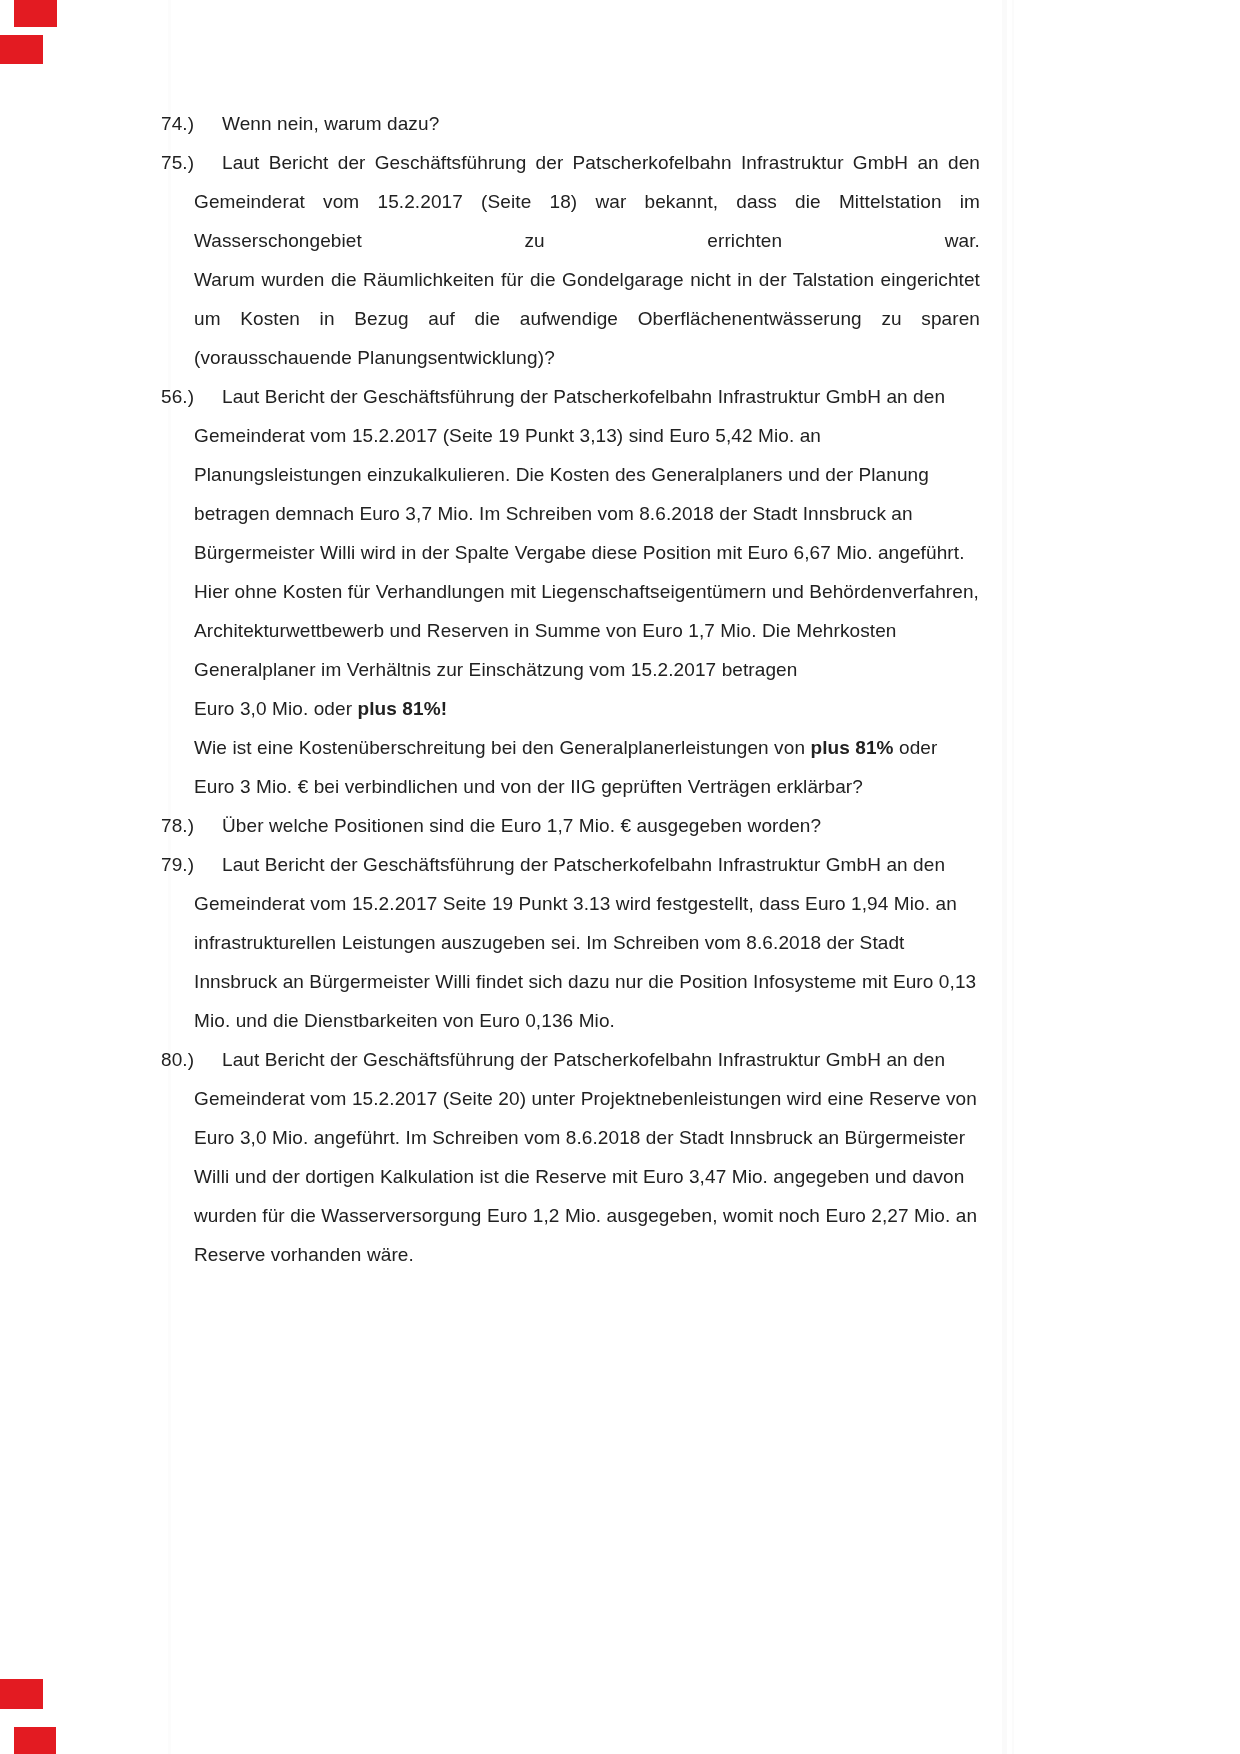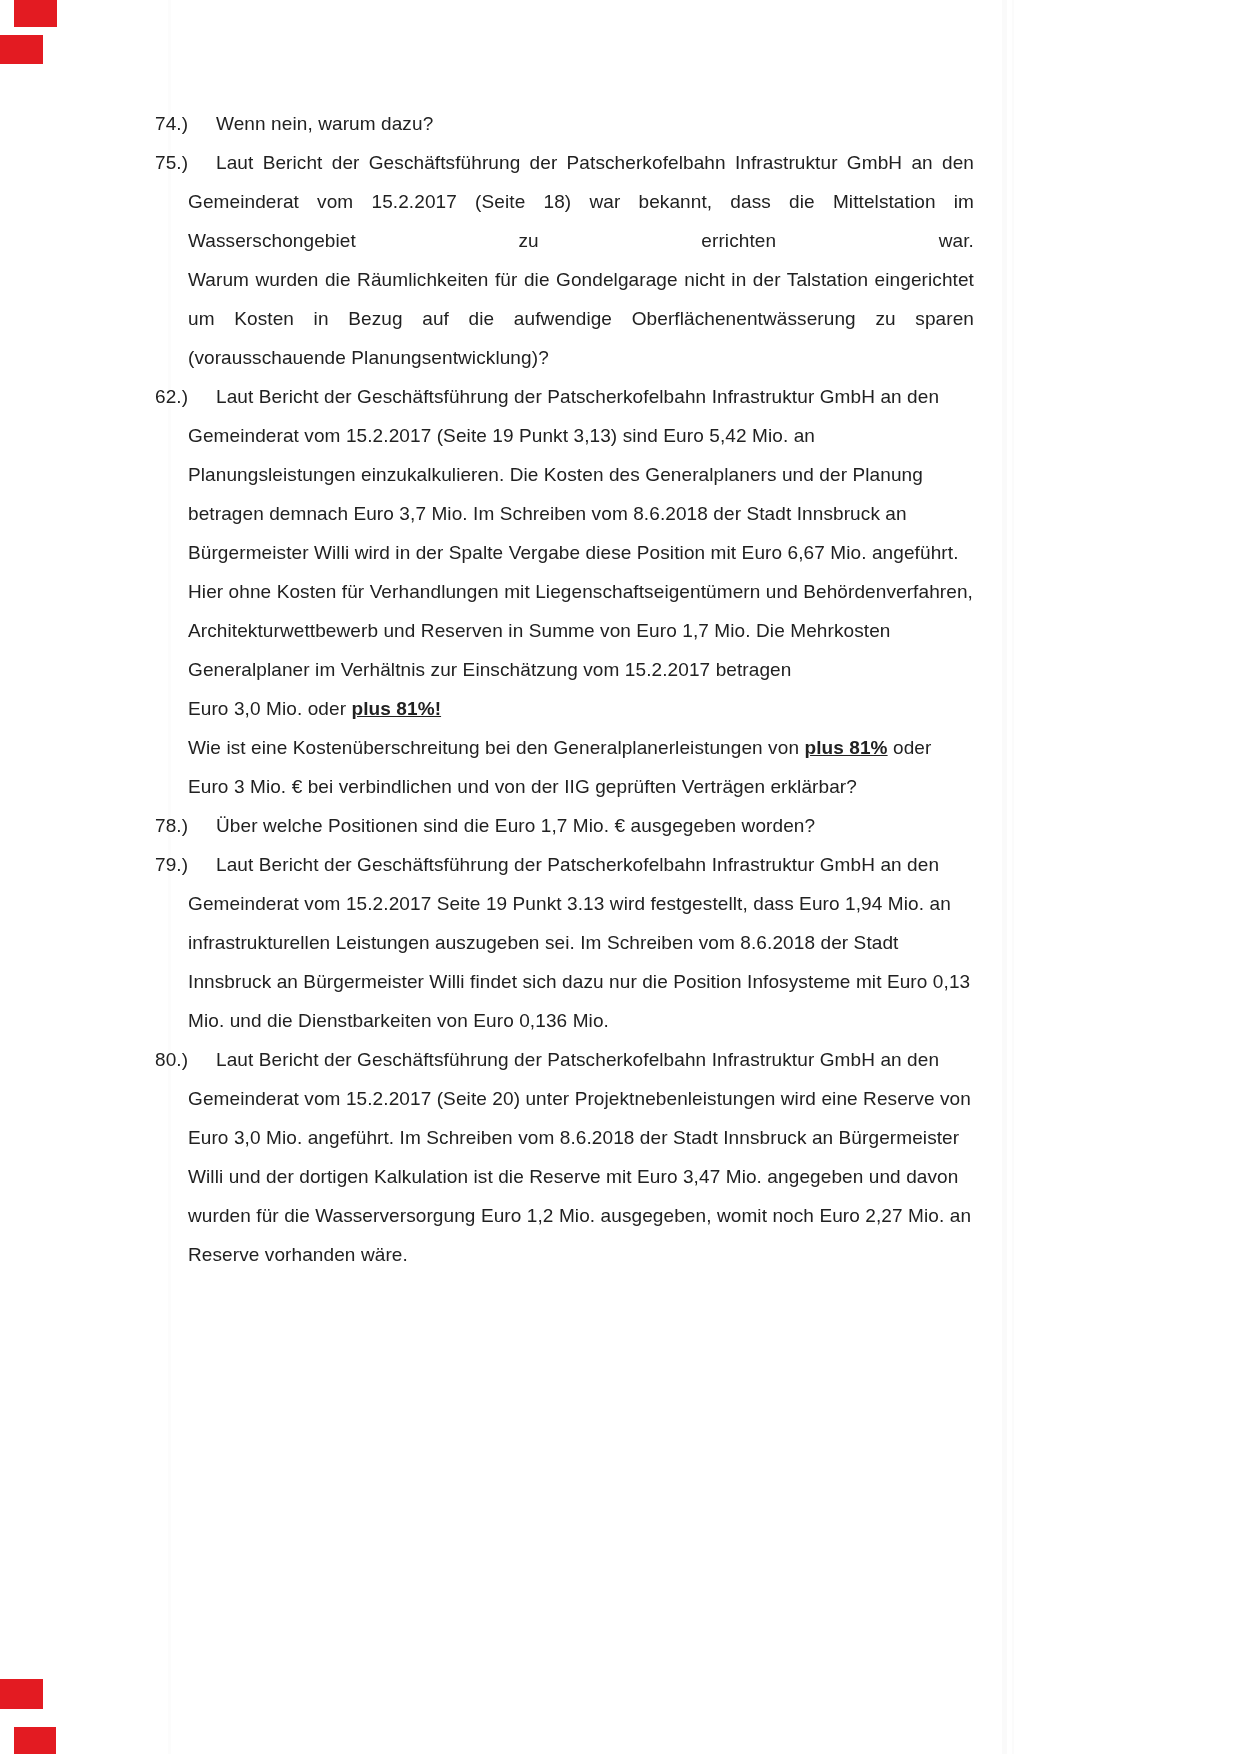--- a/index.html
+++ b/index.html
@@ -33,21 +33,21 @@
     background: #e31b22;
   }
   #mark-top-1    { left: 14px; top: 0;      width: 43px; height: 27px; }
   #mark-top-2    { left: 0;    top: 35px;   width: 43px; height: 29px; }
   #mark-bottom-1 { left: 0;    top: 1679px; width: 43px; height: 30px; }
   #mark-bottom-2 { left: 14px; top: 1727px; width: 42px; height: 27px; }
 
   .content {
     position: absolute;
     top: 104px;
-    left: 188px;
+    left: 194px;
     width: 786px;
     font-size: 19px;
     line-height: 39px;
     letter-spacing: 0.1px;
   }
   .item {
     position: relative;
   }
   .num {
     position: absolute;
@@ -62,21 +62,20 @@
     text-indent: 28px;
   }
   .paras p.justify {
     text-align: justify;
   }
   .paras p.spread-last {
     text-align-last: justify;
   }
   .bold {
     font-weight: bold;
-    text-decoration: underline;
   }
 </style>
 </head>
 <body>
 
 <div class="streak" id="streak-1"></div>
 <div class="streak" id="streak-2"></div>
 <div class="streak" id="streak-3"></div>
 
 <div class="mark" id="mark-top-1" style="background: rgb(227, 27, 34);"></div>
@@ -95,21 +94,21 @@
   <div class="item">
     <span class="num">75.)</span>
     <div class="paras">
         <p class="justify first spread-last"><span>Laut Bericht der Geschäftsführung der Patscherkofelbahn Infrastruktur GmbH an den Gemeinderat vom 15.2.2017 (Seite 18) war bekannt, dass die Mittelstation im Wasserschongebiet zu errichten war.</span></p>
         <p class="justify "><span>Warum wurden die Räumlichkeiten für die Gondelgarage nicht in der Talstation eingerichtet um Kosten in Bezug auf die aufwendige Oberflächenentwässerung zu sparen (vorausschauende Planungsentwicklung)?</span></p>
       </div>
   </div>
 
 
   <div class="item">
-    <span class="num">62.)</span>
+    <span class="num">56.)</span>
     <div class="paras">
         <p class="first "><span>Laut Bericht der Geschäftsführung der Patscherkofelbahn Infrastruktur GmbH an den Gemeinderat vom 15.2.2017 (Seite 19 Punkt 3,13) sind Euro 5,42 Mio. an Planungsleistungen einzukalkulieren. Die Kosten des Generalplaners und der Planung betragen demnach Euro 3,7 Mio. Im Schreiben vom 8.6.2018 der Stadt Innsbruck an Bürgermeister Willi wird in der Spalte Vergabe diese Position mit Euro 6,67 Mio. angeführt. Hier ohne Kosten für Verhandlungen mit Liegenschaftseigentümern und Behördenverfahren, Architekturwettbewerb und Reserven in Summe von Euro 1,7 Mio. Die Mehrkosten Generalplaner im Verhältnis zur Einschätzung vom 15.2.2017 betragen</span></p>
         <p class=""><span>Euro 3,0 Mio. oder </span><span class="bold">plus 81%!</span></p>
         <p class=""><span>Wie ist eine Kostenüberschreitung bei den Generalplanerleistungen von </span><span class="bold">plus 81%</span><span> oder Euro 3 Mio. € bei verbindlichen und von der IIG geprüften Verträgen erklärbar?</span></p>
       </div>
   </div>
 
   <div class="item">
     <span class="num">78.)</span>
     <div class="paras">

